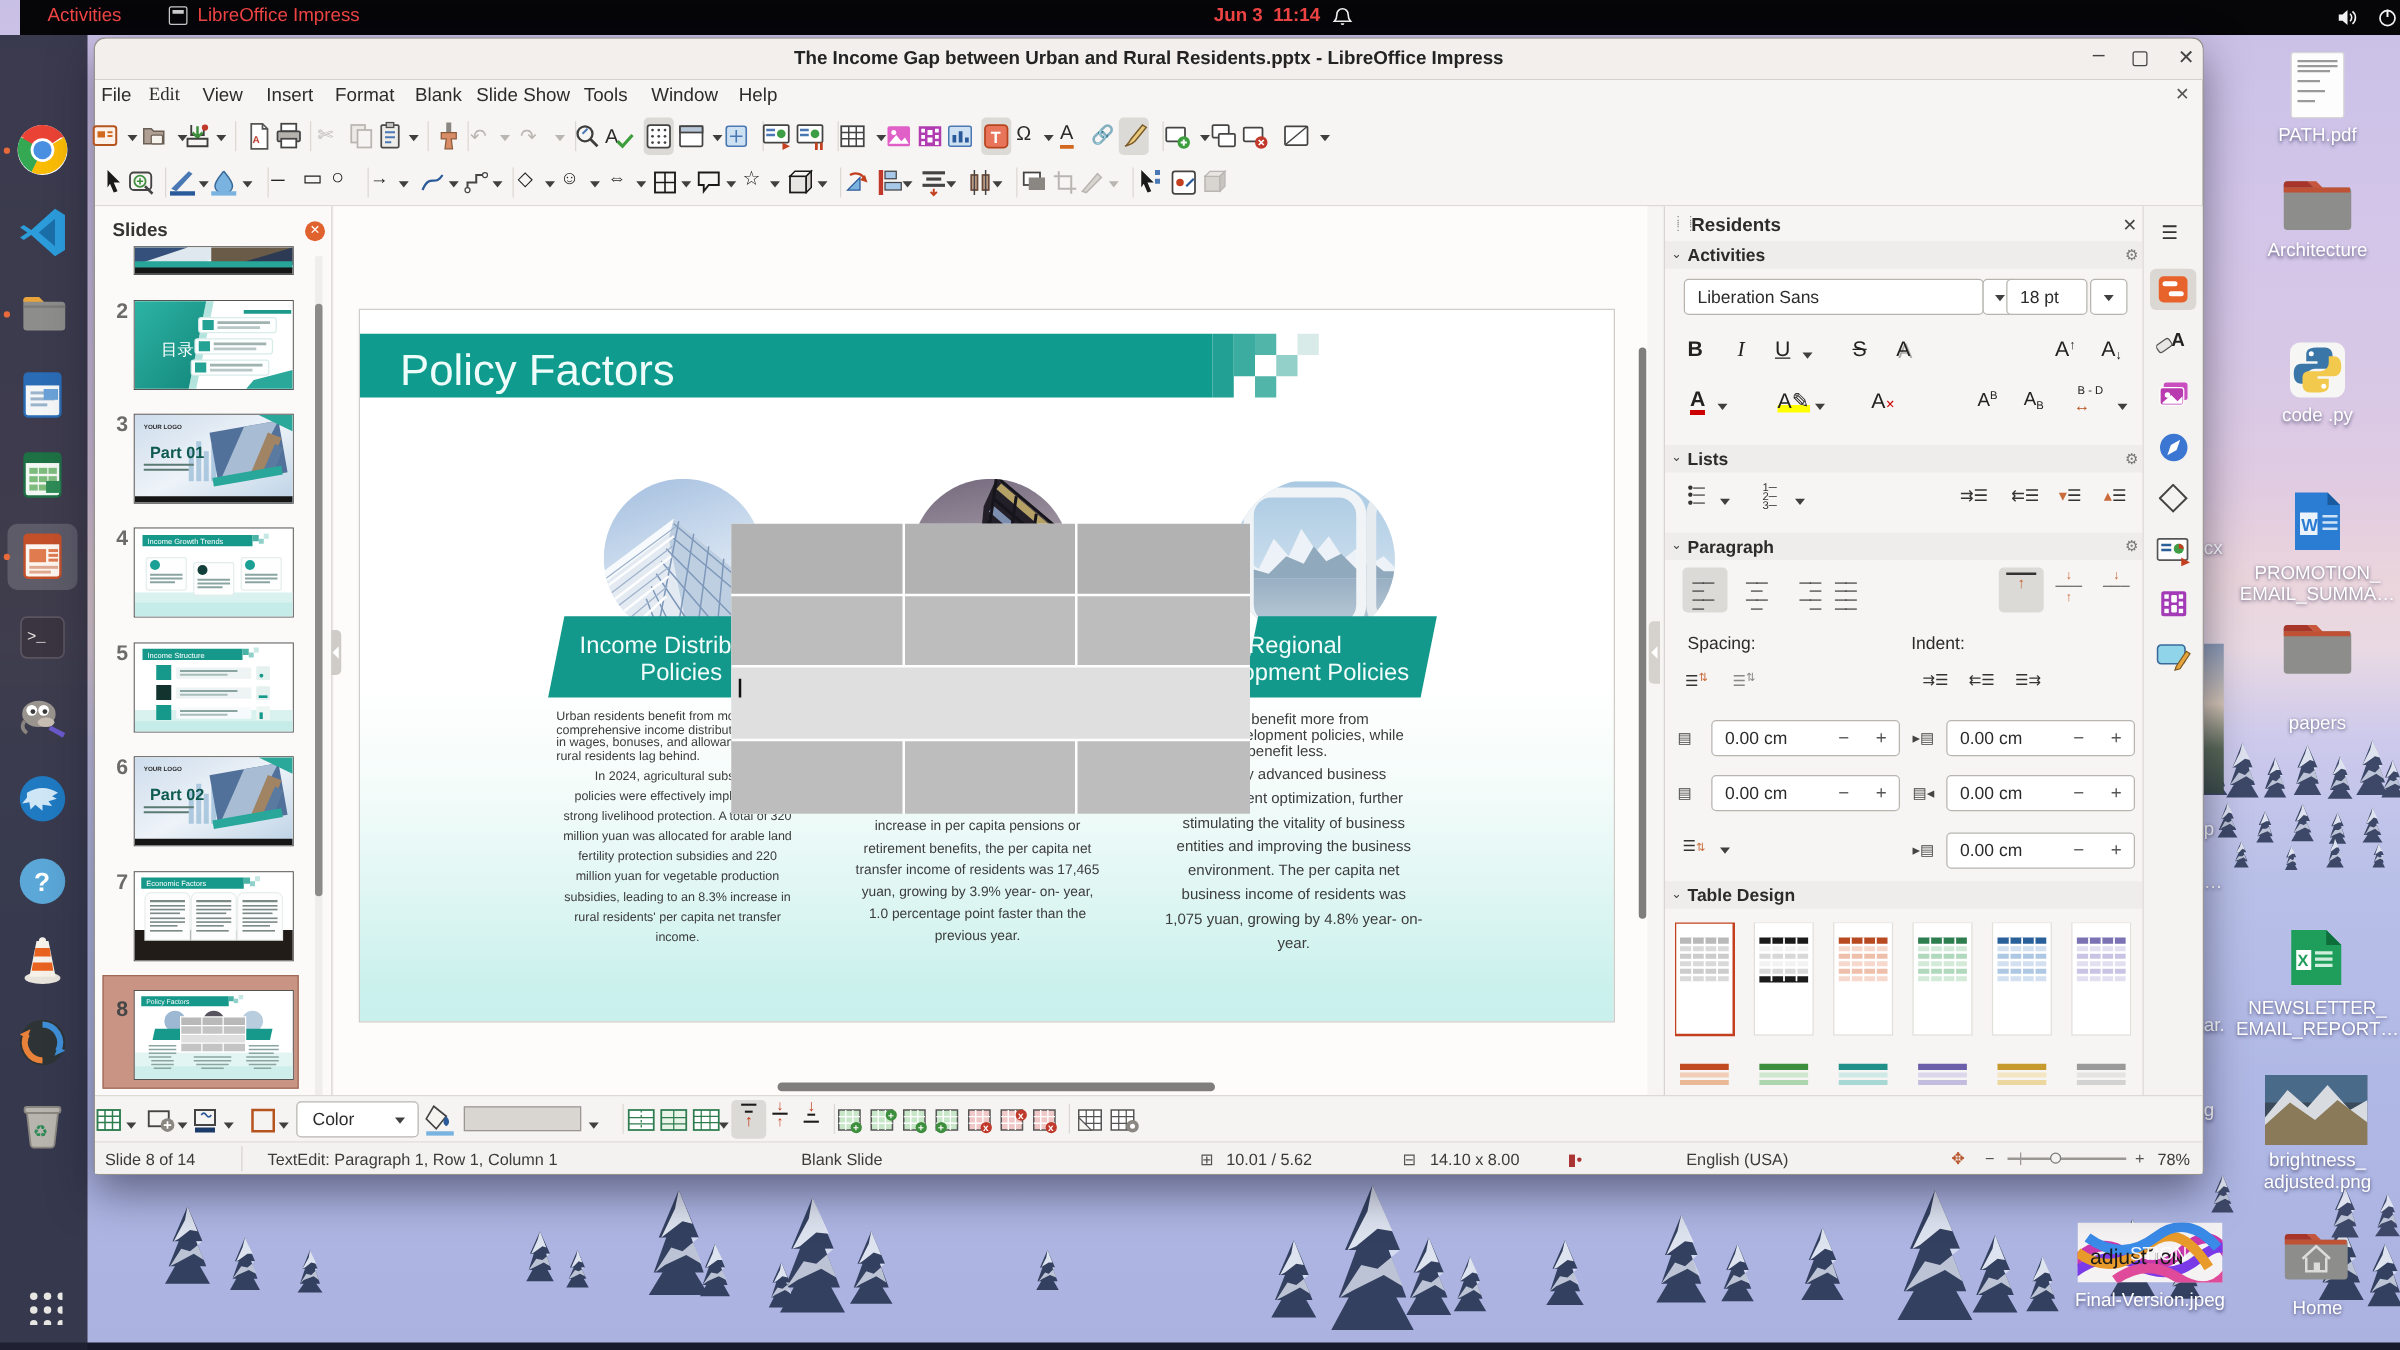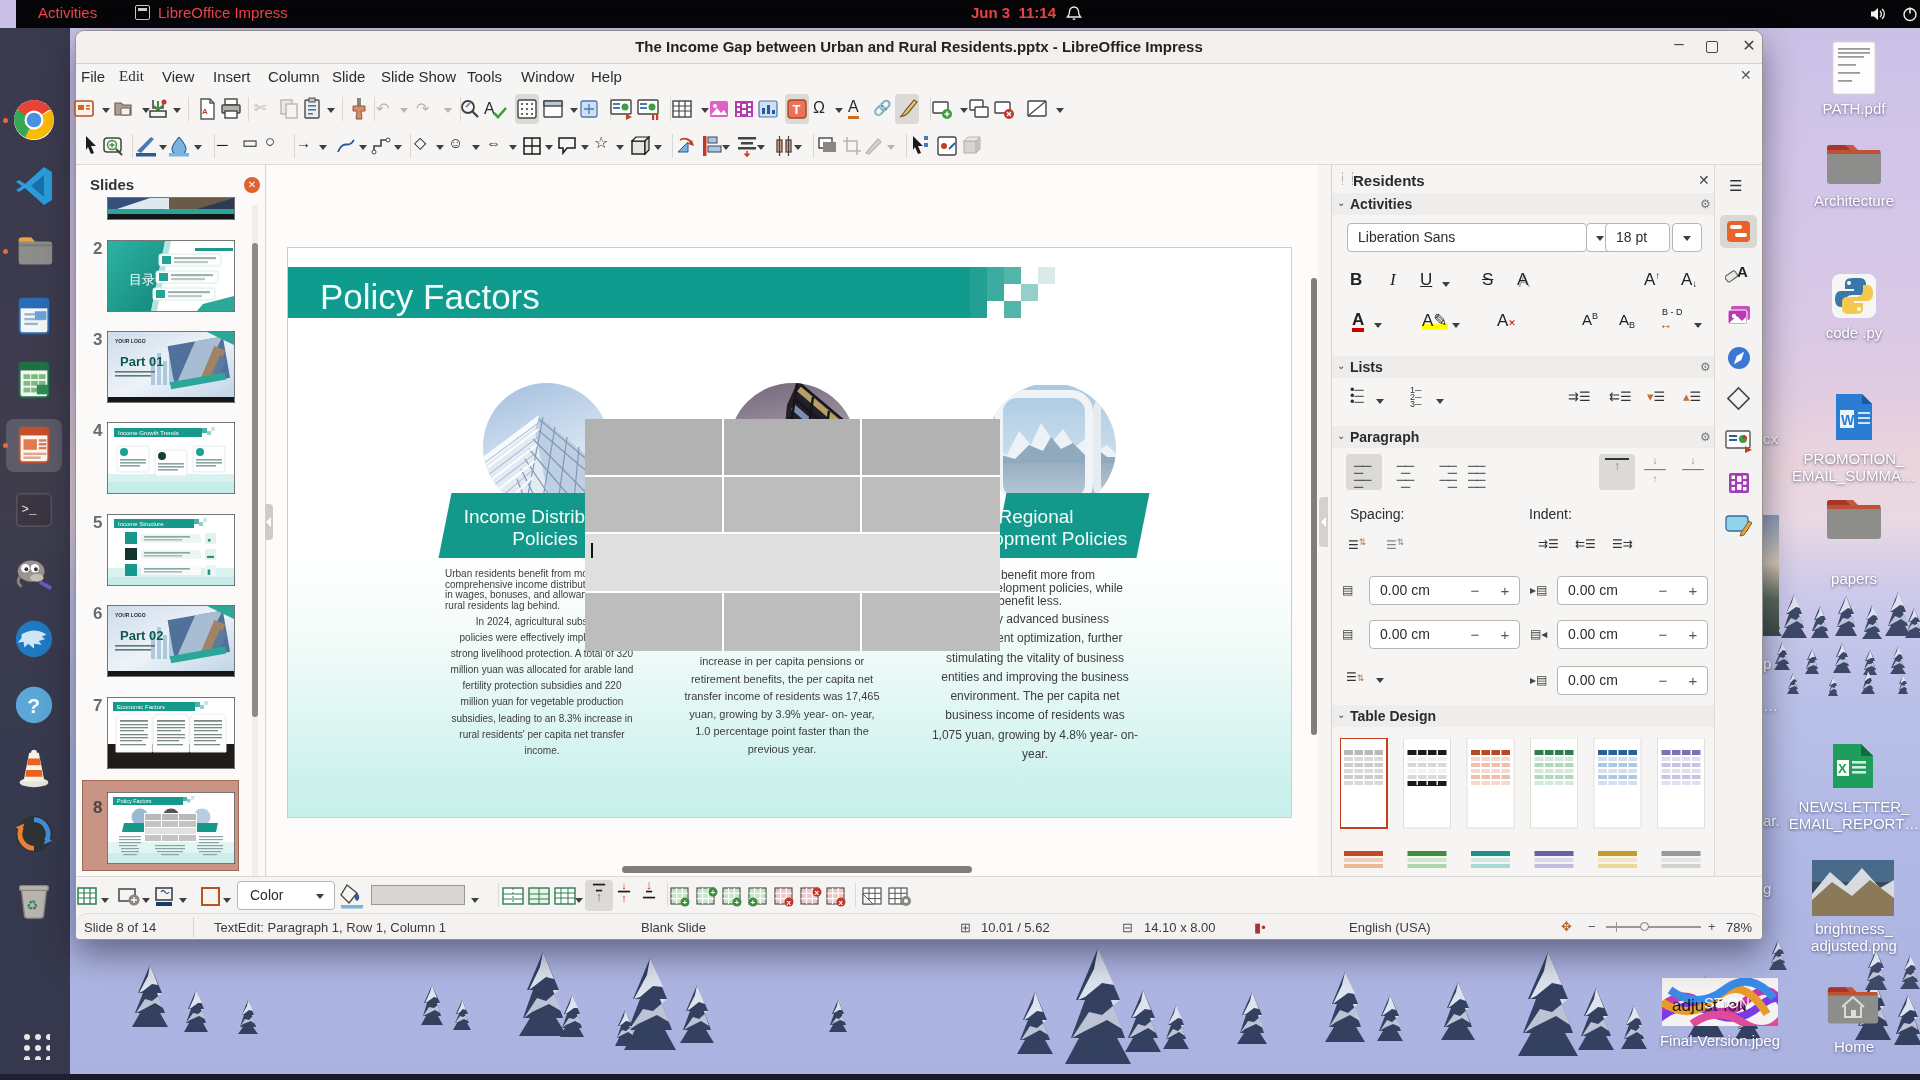--- a/index.html
+++ b/index.html
@@ -486,22 +486,22 @@
   <div class="abs" style="width:100%;text-align:center;top:7px;font-size:15px;font-weight:700;color:#232323;">The Income Gap between Urban and Rural Residents.pptx - LibreOffice Impress</div>
   <div class="abs" style="left:1593px;top:3px;width:20px;font-size:17px;color:#444;text-align:center;">–</div>
   <div class="abs" style="left:1630px;top:10px;width:12px;height:12px;border:1.5px solid #444;border-radius:2px;box-sizing:border-box;"></div>
   <div class="abs" style="left:1663px;top:5px;width:20px;font-size:16px;color:#444;text-align:center;">✕</div>
  </div>
  <div id="menu" class="abs" style="left:0;top:32px;width:1686px;height:28px;font-size:15px;color:#2c2c2c;">
   <span class="mi" style="left:5px;">File</span>
       <span class="mi" style="left:43px;font-family:Liberation Serif, serif;">Edit</span>
       <span class="mi" style="left:86px;">View</span>
       <span class="mi" style="left:137px;">Insert</span>
-      <span class="mi" style="left:192px;">Column</span>
-      <span class="mi" style="left:256px;">Slide</span>
+      <span class="mi" style="left:192px;">Format</span>
+      <span class="mi" style="left:256px;">Blank</span>
       <span class="mi" style="left:305px;">Slide Show</span>
       <span class="mi" style="left:391px;">Tools</span>
       <span class="mi" style="left:445px;">Window</span>
       <span class="mi" style="left:515px;">Help</span>
   <span class="mi" style="left:1664px;top:4px;color:#555;font-size:14px;">✕</span>
  </div>
  <div id="tb1" class="abs" style="left:0;top:60px;width:1686px;height:37px;">
       <svg class="abs" style="left:-3px;top:7px" width="22" height="22" viewBox="0 0 22 22">
         <rect x="2" y="3" width="18" height="15" rx="2" fill="#fcf2ea" stroke="#b5541f" stroke-width="1.6"></rect>
         <rect x="5" y="7" width="6" height="5" fill="#d2691e"></rect>
@@ -1550,21 +1550,21 @@
         <path d="M2,7.3 h18 M2,12.6 h18 M8,2 v16 M14,2 v16" stroke="#555" stroke-width="1"></path>
         <polygon points="2,18 12,18 2,8" fill="#f6f4f1" stroke="#555"></polygon>
       </svg>
       <svg class="abs" style="left:811px;top:9px" width="26" height="22" viewBox="0 0 26 22">
         <rect x="2" y="2" width="18" height="16" fill="#fff" stroke="#555" stroke-width="1.2"></rect>
         <path d="M2,7.3 h18 M2,12.6 h18 M8,2 v16 M14,2 v16" stroke="#555" stroke-width="1"></path>
         <circle cx="19" cy="15" r="5" fill="#8a8782"></circle>
         <circle cx="19" cy="15" r="2" fill="#fff"></circle>
       </svg>
     </div>
- <div id="sbr" class="abs" style="left:0;top:882px;width:1686px;height:26px;background:#f4f2f0;font-size:13px;color:#3b3b3b;border-top:1px solid #e0ddd9;box-sizing:border-box;border-radius:11px;">
+ <div id="sbr" class="abs" style="left:0;top:882px;width:1686px;height:26px;background:#f4f2f0;font-size:13px;color:#3b3b3b;border-top:1px solid #e0ddd9;box-sizing:border-box;">
   <span class="abs" style="left:8px;top:6px;">Slide 8 of 14</span>
   <div class="abs" style="left:117px;top:3px;width:1px;height:20px;background:#d5d2ce;"></div>
   <span class="abs" style="left:138px;top:6px;">TextEdit: Paragraph 1, Row 1, Column 1</span>
   <span class="abs" style="left:565px;top:6px;">Blank Slide</span>
   <span class="abs" style="left:884px;top:6px;color:#555;">⊞</span>
   <span class="abs" style="left:905px;top:6px;">10.01 / 5.62</span>
   <span class="abs" style="left:1046px;top:6px;color:#555;">⊟</span>
   <span class="abs" style="left:1068px;top:6px;">14.10 x 8.00</span>
   <span class="abs" style="left:1178px;top:6px;color:#a33;">▮•</span>
   <span class="abs" style="left:1273px;top:6px;">English (USA)</span>

